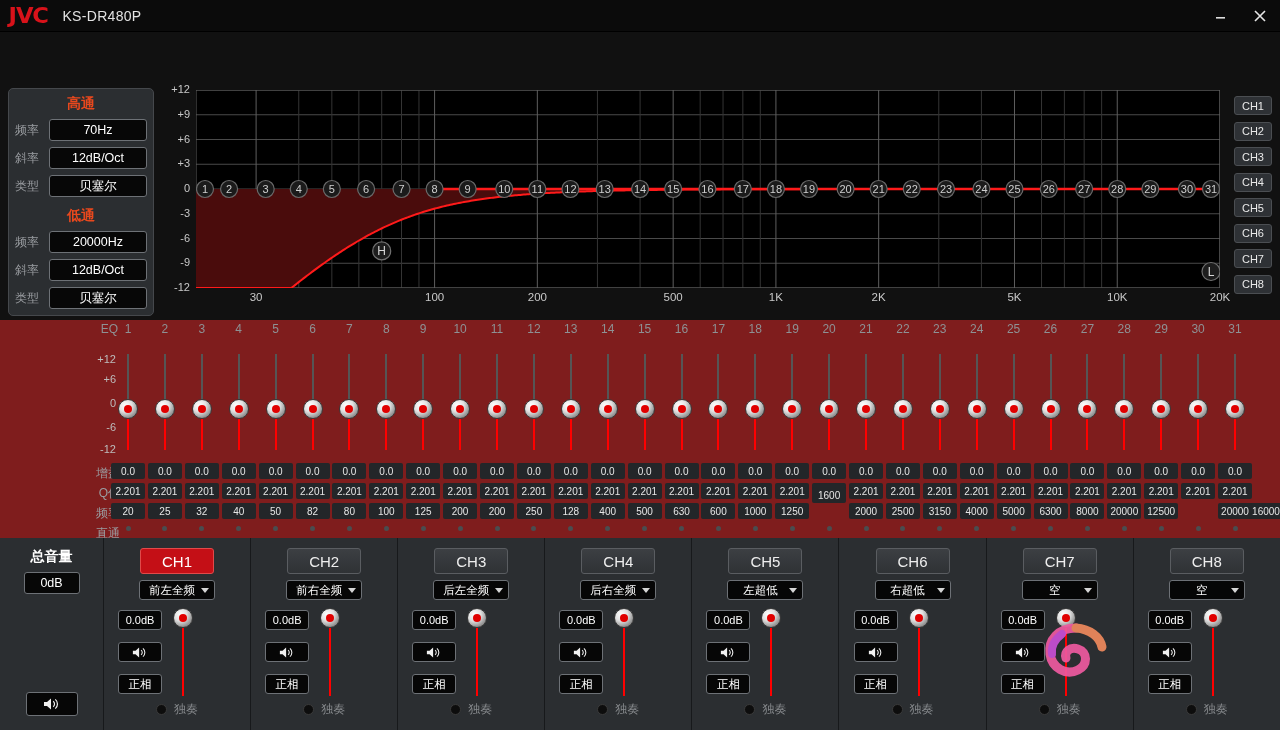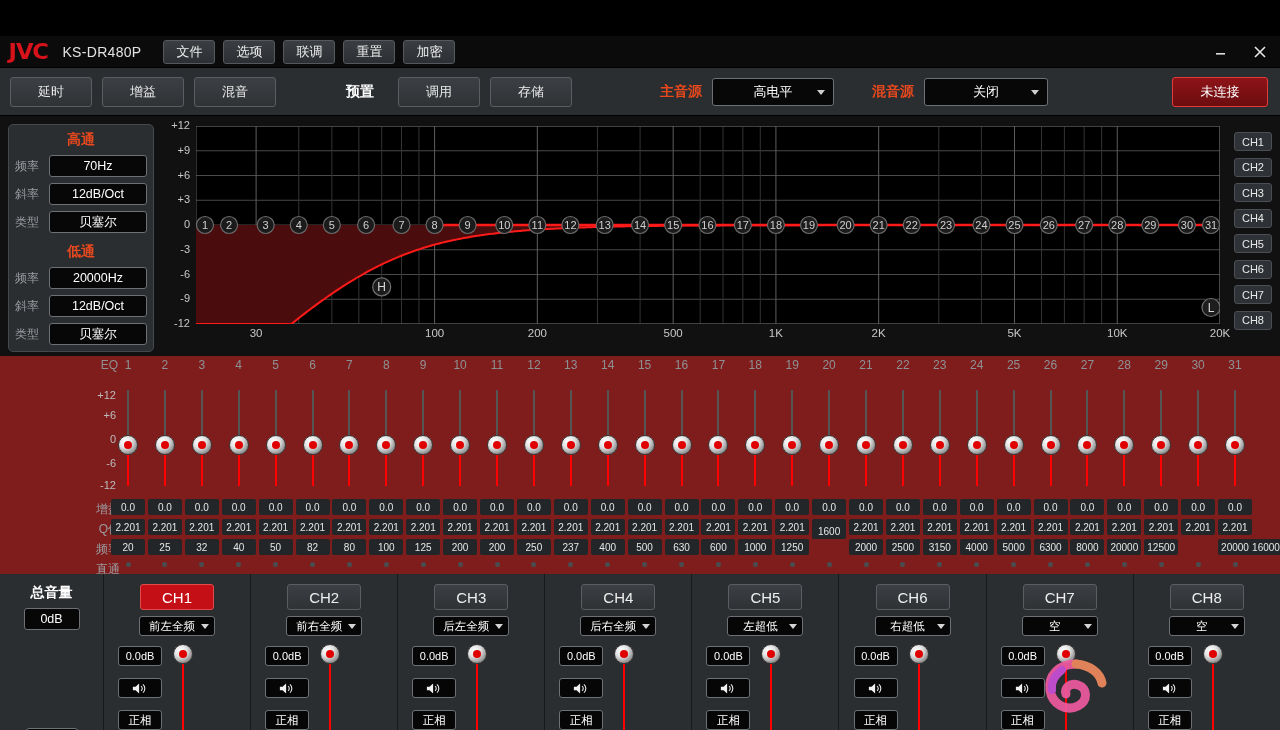--- a/index.html
+++ b/index.html
@@ -3,21 +3,21 @@
 <meta charset="utf-8">
 <style>
   * { box-sizing: border-box; margin:0; padding:0; }
   html,body {
     width:1280px; height:730px;
     background:#000;
     font-family:"Liberation Sans","DejaVu Sans",sans-serif;
     overflow:hidden;
     -webkit-font-smoothing:antialiased;
   }
-  #app { position:relative; width:1280px; height:520px; background:#111;margin-top:36px; }
+  #app { position:relative; width:1280px; height:520px; background:#111; }
 
   
   .titlebar{
     position:absolute; left:0; top:0; width:1280px; height:32px;
     background:#0b0b0b; display:flex; align-items:center;
     border-bottom:1px solid #000;
   }
   .jvc-logo{
     margin-left:10px; font-family:"DejaVu Sans",sans-serif;
     font-weight:bold; font-size:21px; color:#d8121a; letter-spacing:-1px;
@@ -210,63 +210,34 @@
   }
 </style>
 </head>
 <body>
 
 <div id="app">
 
   <div class="titlebar">
     <div class="jvc-logo">JVC</div>
     <div class="model">KS-DR480P</div>
-    <div class="menu-row" id="menu-row">
-        <div class="menubtn">文件</div>
-        <div class="menubtn">选项</div>
-        <div class="menubtn">联调</div>
-        <div class="menubtn">重置</div>
-        <div class="menubtn">加密</div>
-      </div>
     <div class="wincontrols">
       <div class="winbtn">
         <svg width="13" height="13" viewBox="0 0 13 13">
           <rect x="2" y="7" width="9" height="1.6" fill="#ddd"></rect>
         </svg>
       </div>
       <div class="winbtn close">
         <svg width="14" height="14" viewBox="0 0 14 14">
           <path d="M2 2 L12 12 M12 2 L2 12" stroke="#e6e6e6" stroke-width="1.6" fill="none"></path>
         </svg>
       </div>
     </div>
   </div>
 
-  <div class="toolbar">
-    <div class="tbtn">延时</div>
-    <div class="tbtn">增益</div>
-    <div class="tbtn">混音</div>
-    <div class="preset-label">预置</div>
-    <div class="tbtn" style="margin-left:24px">调用</div>
-    <div class="tbtn">存储</div>
-
-    <div class="src-label" style="margin-left:88px">主音源</div>
-    <div class="sel" style="width:122px;margin-left:10px">
-      <span>高电平</span>
-      <span class="arrow"></span>
-    </div>
-
-    <div class="src-label" style="margin-left:38px">混音源</div>
-    <div class="sel" style="width:124px;margin-left:10px">
-      <span>关闭</span>
-      <span class="arrow"></span>
-    </div>
-
-    <div class="notconnected">未连接</div>
-  </div>
 
   <div class="filterpanel">
     <div class="fp-title" style="margin-top:6px">高通</div>
     <div class="frow">
       <div class="flab">频率</div>
       <div class="fval">70Hz</div>
     </div>
     <div class="frow">
       <div class="flab">斜率</div>
       <div class="fval">
@@ -762,21 +733,21 @@
         <div class="cell" style="left: 480px; top: 143px; width: 34px;">0.0</div>
         <div class="cell" style="left: 480px; top: 163px; width: 34px;">2.201</div>
         <div class="cell" style="left: 480px; top: 183px; width: 34px;">200</div>
         <div class="dot" style="left: 494.5px; top: 206px;"></div>
         <div class="cell" style="left: 516.9px; top: 143px; width: 34px;">0.0</div>
         <div class="cell" style="left: 516.9px; top: 163px; width: 34px;">2.201</div>
         <div class="cell" style="left: 516.9px; top: 183px; width: 34px;">250</div>
         <div class="dot" style="left: 531.4px; top: 206px;"></div>
         <div class="cell" style="left: 553.8px; top: 143px; width: 34px;">0.0</div>
         <div class="cell" style="left: 553.8px; top: 163px; width: 34px;">2.201</div>
-        <div class="cell" style="left: 553.8px; top: 183px; width: 34px;">237</div>
+        <div class="cell" style="left: 553.8px; top: 183px; width: 34px;">128</div>
         <div class="dot" style="left: 568.3px; top: 206px;"></div>
         <div class="cell" style="left: 590.7px; top: 143px; width: 34px;">0.0</div>
         <div class="cell" style="left: 590.7px; top: 163px; width: 34px;">2.201</div>
         <div class="cell" style="left: 590.7px; top: 183px; width: 34px;">400</div>
         <div class="dot" style="left: 605.2px; top: 206px;"></div>
         <div class="cell" style="left: 627.6px; top: 143px; width: 34px;">0.0</div>
         <div class="cell" style="left: 627.6px; top: 163px; width: 34px;">2.201</div>
         <div class="cell" style="left: 627.6px; top: 183px; width: 34px;">500</div>
         <div class="dot" style="left: 642.1px; top: 206px;"></div>
         <div class="cell" style="left: 664.5px; top: 143px; width: 34px;">0.0</div>

